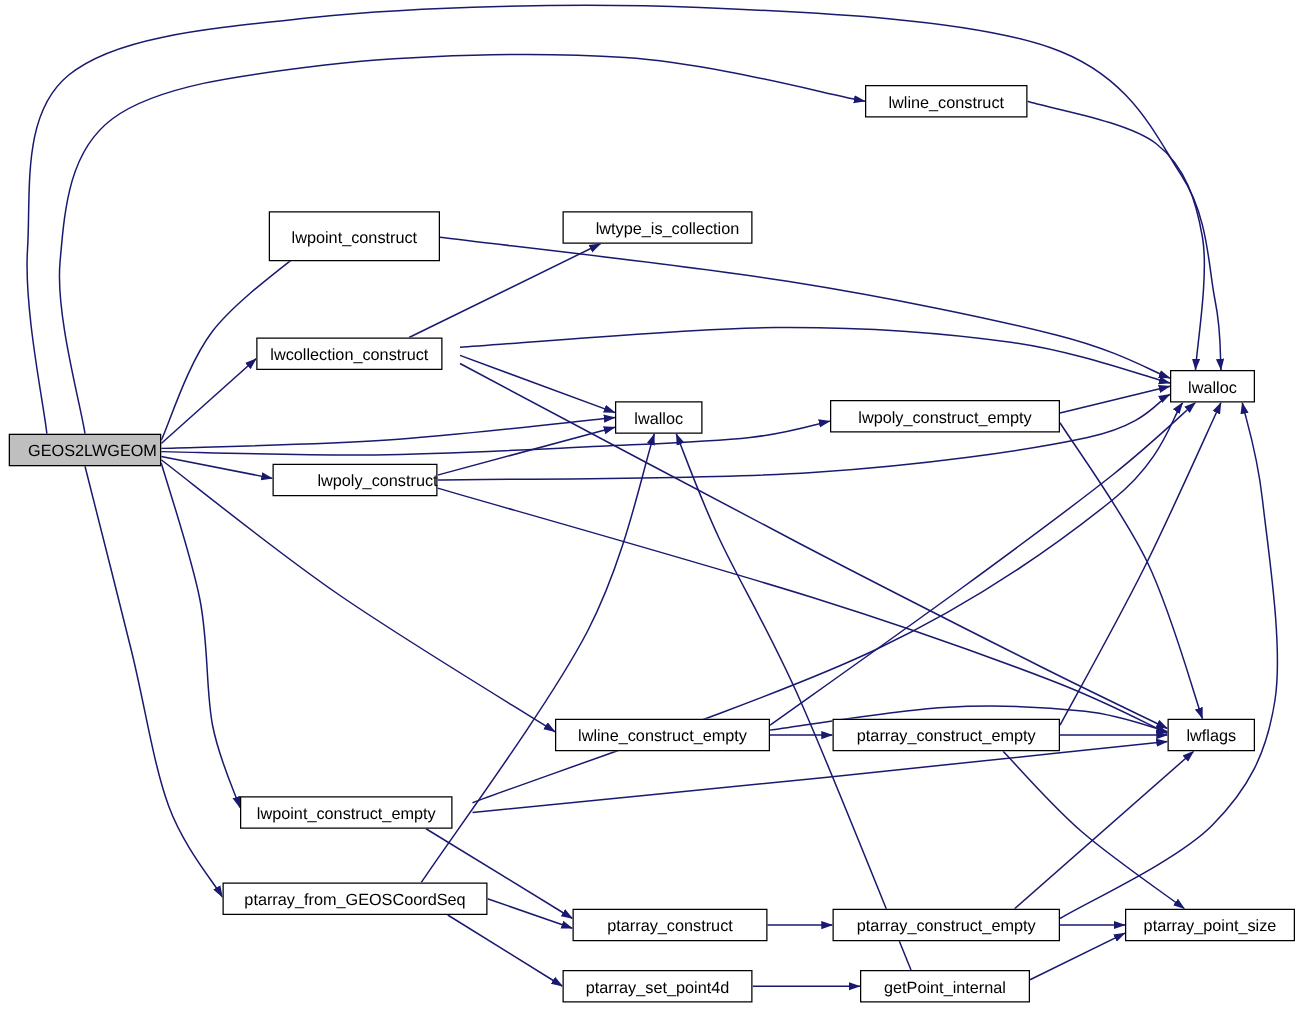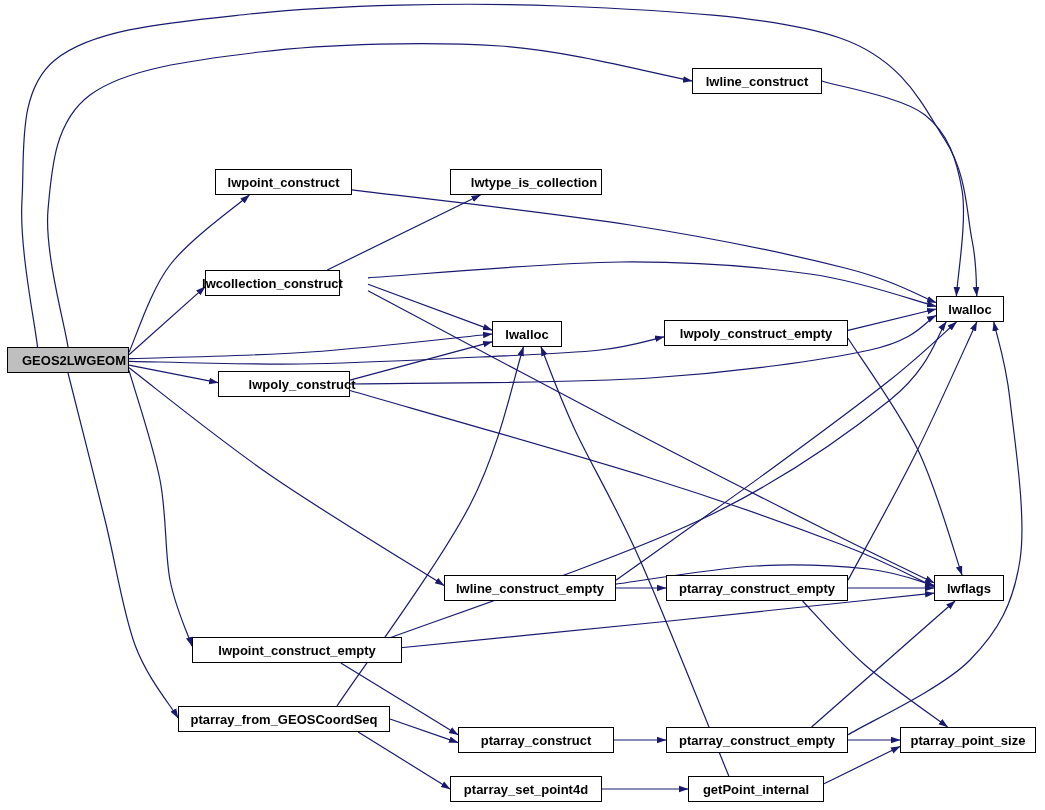--- a/index.html
+++ b/index.html
@@ -20,21 +20,20 @@
     align-items: center;
     justify-content: center;
     box-sizing: border-box;
     border: 1px solid var(--node-border, #000000);
     background: var(--node-fill, #ffffff);
     color: var(--text, #000000);
     font-size: 13px;
     line-height: 1;
     white-space: nowrap;
     cursor: pointer;
-    font-weight: bold;
   }
   .node.highlight { background: var(--highlight-fill, #bfbfbf); cursor: default; padding-left: 12px; }
 </style>
 </head>
 <body>
 
 <div id="graph">
   <svg id="edge-layer" width="1045" height="810" viewBox="0 0 1045 810">
     <defs>
       <marker id="arrow" viewBox="0 0 10 10" refX="9" refY="5" markerWidth="10" markerHeight="10" markerUnits="userSpaceOnUse" orient="auto">
@@ -80,30 +79,30 @@
         <path d="M 811.6 727 L 955 601" class="edge" marker-end="url(#arrow)"></path>
         <path d="M 848 740 L 900 740" class="edge" marker-end="url(#arrow)"></path>
         <path d="M 602 789 L 688 789" class="edge" marker-end="url(#arrow)"></path>
         <path d="M 728.8 776 C 714.0 740.0 665.6 617.7 640 560 C 614.4 502.3 591.5 465.5 575 430 C 558.5 394.5 546.7 360.8 541 347" class="edge" marker-end="url(#arrow)"></path>
         <path d="M 824 783.8 L 900 746.5" class="edge" marker-end="url(#arrow)"></path>
       </g>
   </svg>
 
 <div class="node highlight" style="left: 7px; top: 347px; width: 122px; height: 26px;">GEOS2LWGEOM</div>
     <div class="node" style="left: 692px; top: 68px; width: 130px; height: 26px;">lwline_construct</div>
-    <div class="node" style="left: 215px; top: 169px; width: 137px; height: 26px;">lwpoint_construct</div>
+    <div class="node" style="left: 215px; top: 169px; width: 137px; height: 40px;">lwpoint_construct</div>
     <div class="node" style="left: 450px; top: 169px; width: 152px; height: 26px; padding-left: 16px;">lwtype_is_collection</div>
-    <div class="node" style="left: 205px; top: 270px; width: 135px; height: 26px;">lwcollection_construct</div>
+    <div class="node" style="left: 205px; top: 270px; width: 149px; height: 26px;">lwcollection_construct</div>
     <div class="node" style="left: 936px; top: 296px; width: 68px; height: 26px;">lwalloc</div>
     <div class="node" style="left: 664px; top: 320px; width: 184px; height: 26px;">lwpoly_construct_empty</div>
     <div class="node" style="left: 492px; top: 321px; width: 70px; height: 26px;">lwalloc</div>
     <div class="node" style="left: 218px; top: 371px; width: 132px; height: 26px; padding-left: 36px;">lwpoly_construct</div>
     <div class="node" style="left: 444px; top: 575px; width: 172px; height: 26px;">lwline_construct_empty</div>
     <div class="node" style="left: 666px; top: 575px; width: 182px; height: 26px;">ptarray_construct_empty</div>
     <div class="node" style="left: 934px; top: 575px; width: 70px; height: 26px;">lwflags</div>
-    <div class="node" style="left: 192px; top: 637px; width: 210px; height: 26px;">lwpoint_construct_empty</div>
+    <div class="node" style="left: 192px; top: 637px; width: 170px; height: 26px;">lwpoint_construct_empty</div>
     <div class="node" style="left: 178px; top: 706px; width: 212px; height: 26px;">ptarray_from_GEOSCoordSeq</div>
     <div class="node" style="left: 458px; top: 727px; width: 156px; height: 26px;">ptarray_construct</div>
     <div class="node" style="left: 666px; top: 727px; width: 182px; height: 26px;">ptarray_construct_empty</div>
     <div class="node" style="left: 900px; top: 727px; width: 136px; height: 26px;">ptarray_point_size</div>
     <div class="node" style="left: 450px; top: 776px; width: 152px; height: 26px;">ptarray_set_point4d</div>
     <div class="node" style="left: 688px; top: 776px; width: 136px; height: 26px;">getPoint_internal</div>
   </div>
 
 </body></html>

